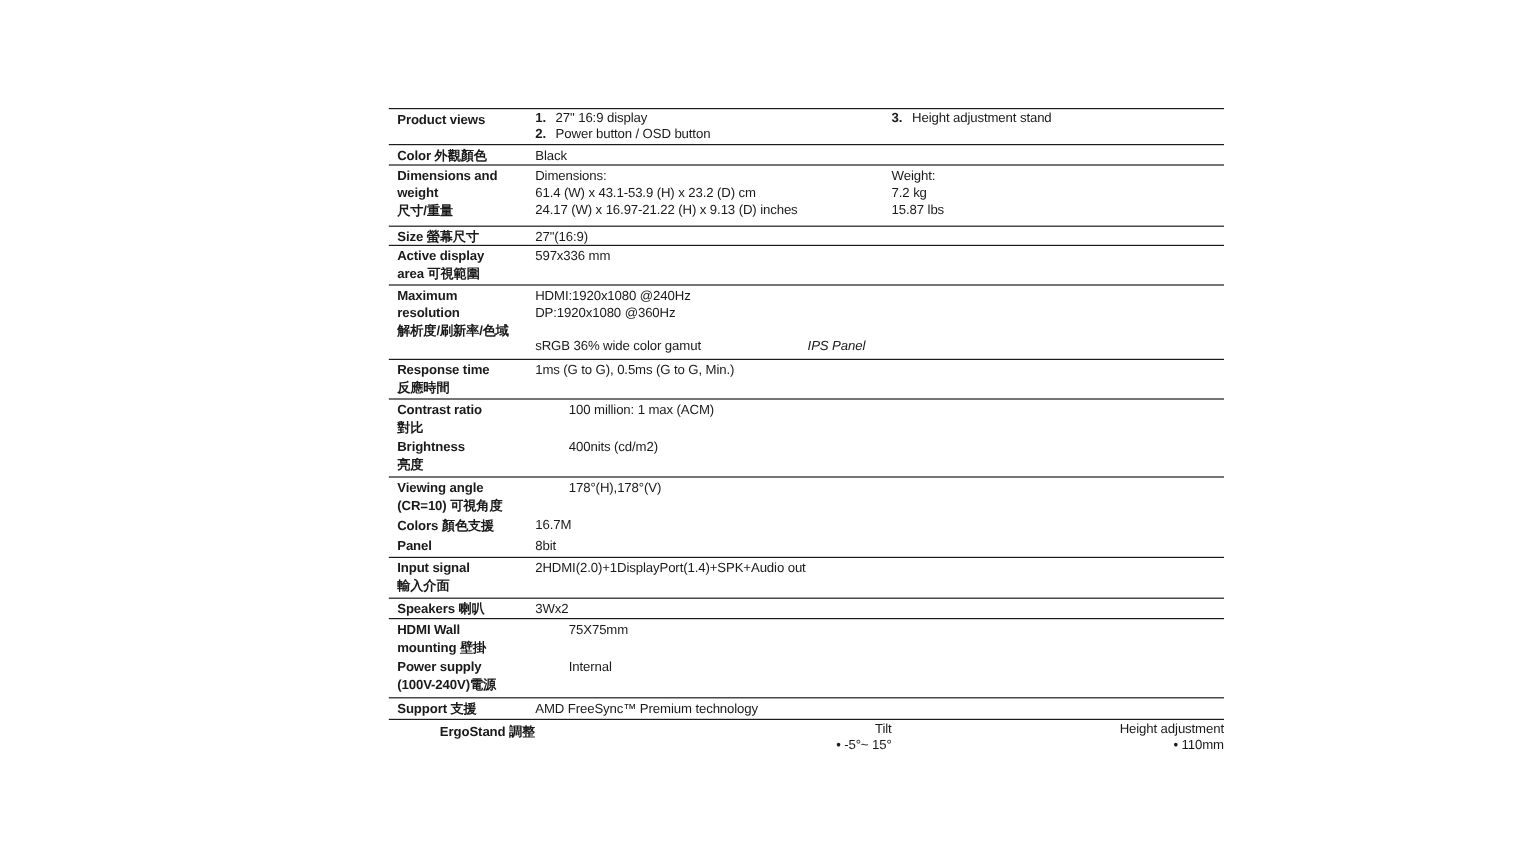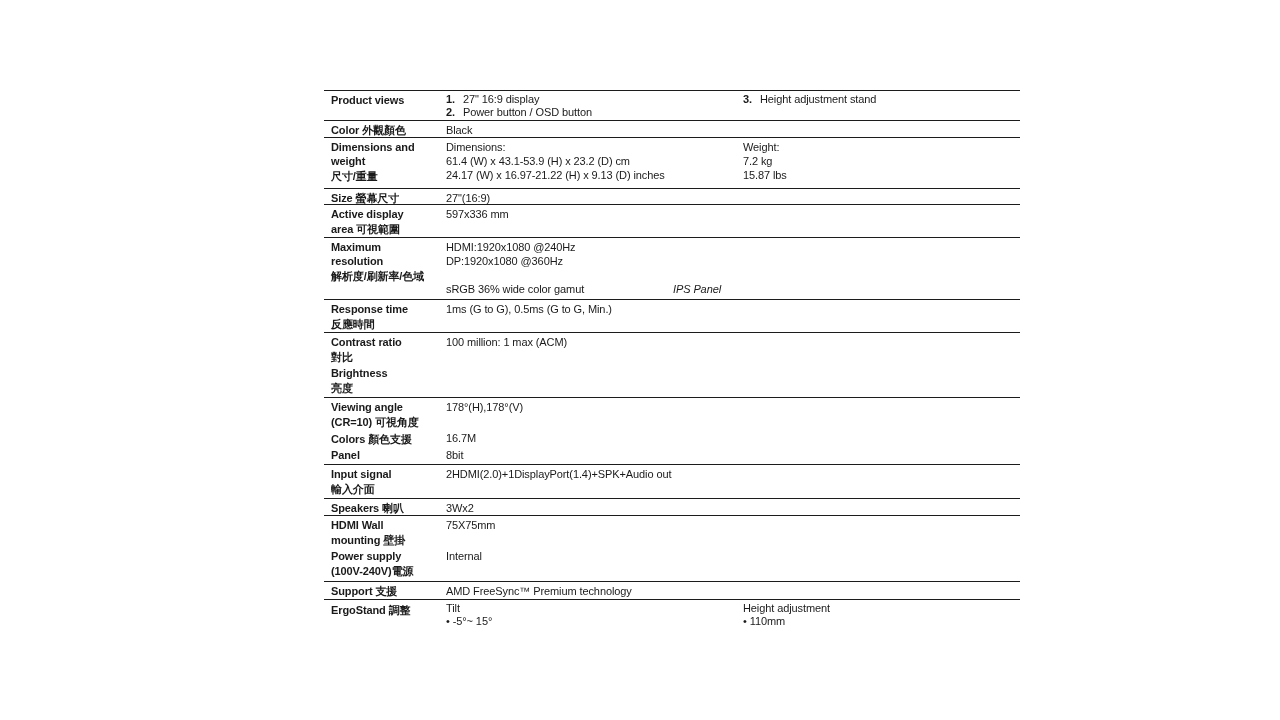--- a/index.html
+++ b/index.html
@@ -10,22 +10,22 @@
   .lbl{font-weight:bold;padding-left:7px;white-space:nowrap;}
   .line{line-height:14px;white-space:nowrap;}
   .zh{line-height:16px;}
   .val{line-height:14px;white-space:nowrap;}
   .li{line-height:13px;white-space:nowrap;}
   .num{font-weight:bold;display:inline-block;width:17px;}
   
   .s-pv{height:30px}.s-color{height:17px}.s-dim{height:51px}.s-size{height:16px}
   .s-area{height:33px}.s-res{height:62px}.s-resp{height:33px}.s-cb{height:65px}
   .s-view{height:67px}.s-input{height:34px}.s-spk{height:17px}.s-vesa{height:66px}
-  .s-sup{height:18px}.s-ergo{height:33px;border-bottom:none;}
-  .sub{min-height:31px;}
+  .s-sup{height:18px}.s-ergo{height:33px;border-bottom:none;text-align:right;}
+  .sub{min-height:31px;gap:28px;}
   .sub-sm{min-height:17px;}
   .gamut{position:absolute;left:122px;bottom:3px;line-height:14px;white-space:nowrap;}
   .panel{position:absolute;left:349px;bottom:3px;line-height:14px;white-space:nowrap;font-style:italic;}
   .bullet-block .val{line-height:13px;}
 </style>
 </head>
 <body>
 
 <div class="spec-table">
 
@@ -124,20 +124,21 @@
         <div class="lbl line zh">對比</div>
       </div>
       <div class="val">100 million: 1 max (ACM)</div>
       <div></div>
     </div>
     <div class="row sub">
       <div>
         <div class="lbl line">Brightness</div>
         <div class="lbl line zh">亮度</div>
       </div>
+      <div class="val">400nits (cd/m2)</div>
       <div></div>
     </div>
   </div>
 
   <div class="sec s-view">
     <div class="row sub">
       <div>
         <div class="lbl line">Viewing angle</div>
         <div class="lbl line zh">(CR=10)  可視角度</div>
       </div>

